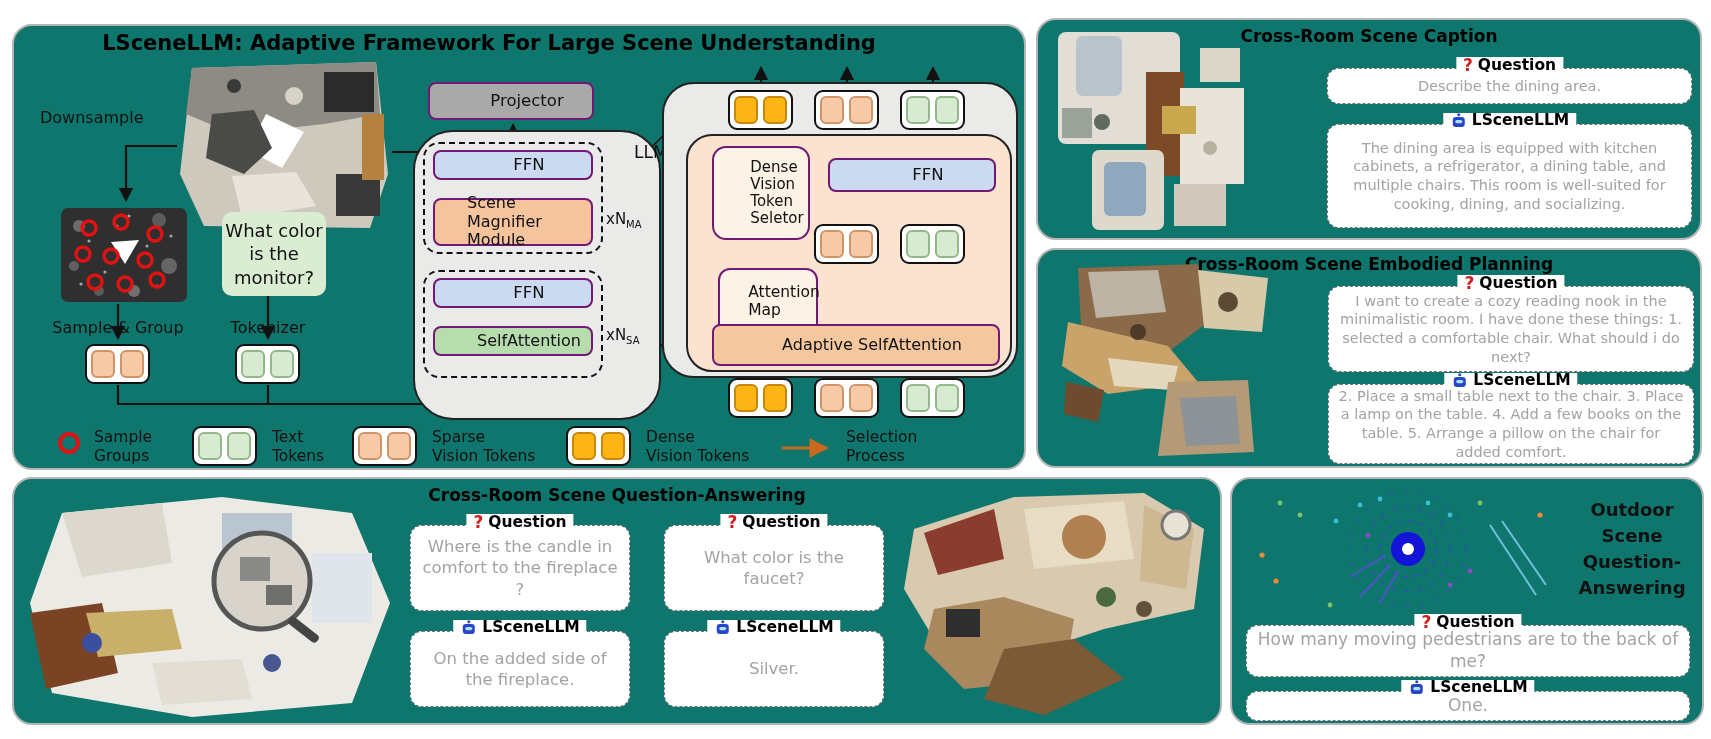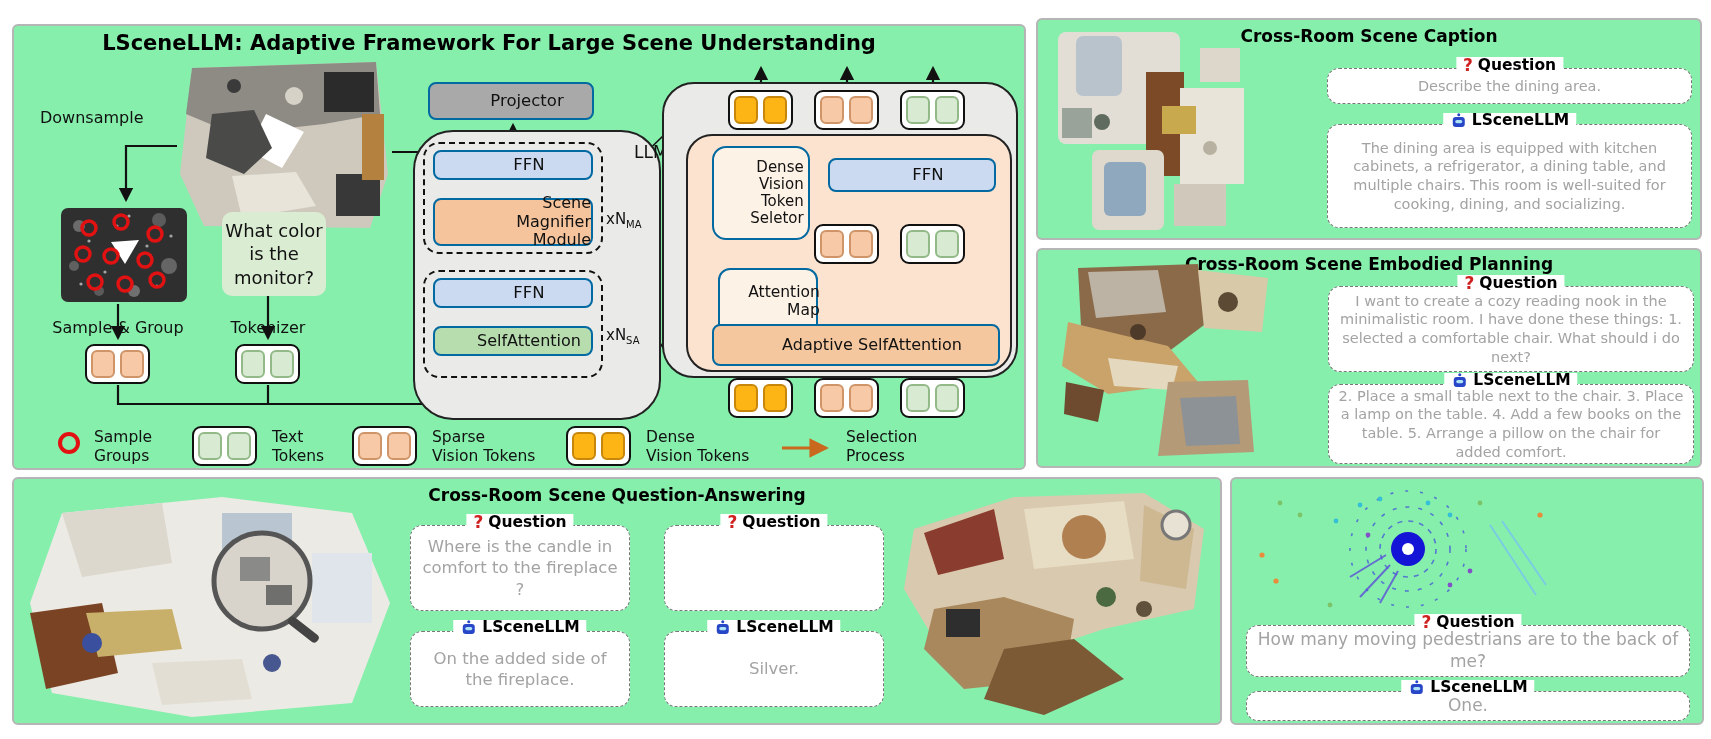--- a/index.html
+++ b/index.html
@@ -1,23 +1,23 @@
 <!DOCTYPE html>
 <html><head>
 <meta charset="utf-8">
 <style>
   * { margin:0; padding:0; box-sizing:border-box; }
   html,body { width:1711px; height:739px; background:#fff; font-family:"DejaVu Sans",sans-serif; color:#111; overflow:hidden; }
   .abs { position:absolute; }
-  .panel { position:absolute; background:#86efac; border:2.5px solid #b5b5b5; border-radius:6px; }
+  .panel { position:absolute; background:#0f766e; border:2.5px solid #b5b5b5; border-radius:20px; }
   .ptitle { position:absolute; left:0; right:0; text-align:center; font-weight:700; font-size:17px; color:#000; }
   .figtitle { font-weight:600; font-size:21px; text-align:center; color:#000; }
   .lbl { font-size:16px; color:#111; }
   .pre { white-space:pre-line; }
-  .node { position:absolute; border:2px solid #0369a1; border-radius:8px; display:flex; align-items:center; justify-content:center; text-align:right; background:#fff; font-size:16.5px; line-height:1.15;padding-left:32px; }
+  .node { position:absolute; border:2px solid #701a75; border-radius:8px; display:flex; align-items:center; justify-content:center; text-align:left; background:#fff; font-size:16.5px; line-height:1.15;padding-left:32px; }
   .blue { background:#ccdaf1; }
   .orangebox { background:#f6c49c; }
   .greenbox { background:#b7dcae; }
   .graybox { background:#a9a9a9; }
   .cream { background:#fdf2e6; border-radius:13px; }
   .dashedgrp { position:absolute; border:2.2px dashed #111; border-radius:16px; }
   .container-gray { position:absolute; background:#eaeae8; border:2px solid #222; }
   .pair { position:absolute; display:flex; gap:5px; padding:4px; background:#fff; border:2.5px solid #111; border-radius:9px; }
   .tk { width:24px; height:28px; border-radius:6px; border:2px solid; display:block; }
   .tk.y { background:#fcb515; border-color:#c8860a; }
@@ -344,20 +344,21 @@
         <span>LSceneLLM</span>
       </div>
     <span>On the added side of the fireplace.</span>
   </div>
 
   <div class="qabox" style="left:650px;top:46px;width:220px;height:86px;font-size:16.5px">
     <div class="qhdr">
         <span class="qmark">?</span>
         <span>Question</span>
       </div>
+    <span>What color is the faucet?</span>
   </div>
   <div class="qabox" style="left:650px;top:152px;width:220px;height:76px;font-size:16.5px">
     <div class="qhdr">
         <svg width="17" height="15" viewBox="0 0 17 15">
           <rect x="2.5" y="4" width="12" height="10" rx="3" fill="#2746c8"></rect>
           <circle cx="8.5" cy="1.8" r="1.5" fill="#2746c8"></circle>
           <rect x="5" y="7" width="7" height="3.2" rx="1.6" fill="#aee2f5"></rect>
         </svg>
         <span>LSceneLLM</span>
       </div>
@@ -418,20 +419,23 @@
           <circle cx="36" cy="96" r="2.6"></circle>
           <circle cx="300" cy="30" r="2.6"></circle>
         </g>
       <g fill="#8450c8">
           <circle cx="210" cy="100" r="2.4"></circle>
           <circle cx="230" cy="86" r="2.4"></circle>
           <circle cx="128" cy="50" r="2.4"></circle>
         </g>
     </svg>
   </div>
+  <div class="abs pre" style="left:334px;top:18px;width:132px;text-align:center;font-weight:700;font-size:18px;line-height:1.45">Outdoor Scene
+Question-
+Answering</div>
   <div class="qabox" style="left:14px;top:146px;width:444px;height:52px;font-size:17px;padding:4px 10px">
     <div class="qhdr">
         <span class="qmark">?</span>
         <span>Question</span>
       </div>
     <span>How many moving pedestrians are to the back of me?</span>
   </div>
   <div class="qabox" style="left:14px;top:212px;width:444px;height:30px;font-size:17px;padding:2px 10px">
     <div class="qhdr">
         <svg width="17" height="15" viewBox="0 0 17 15">

